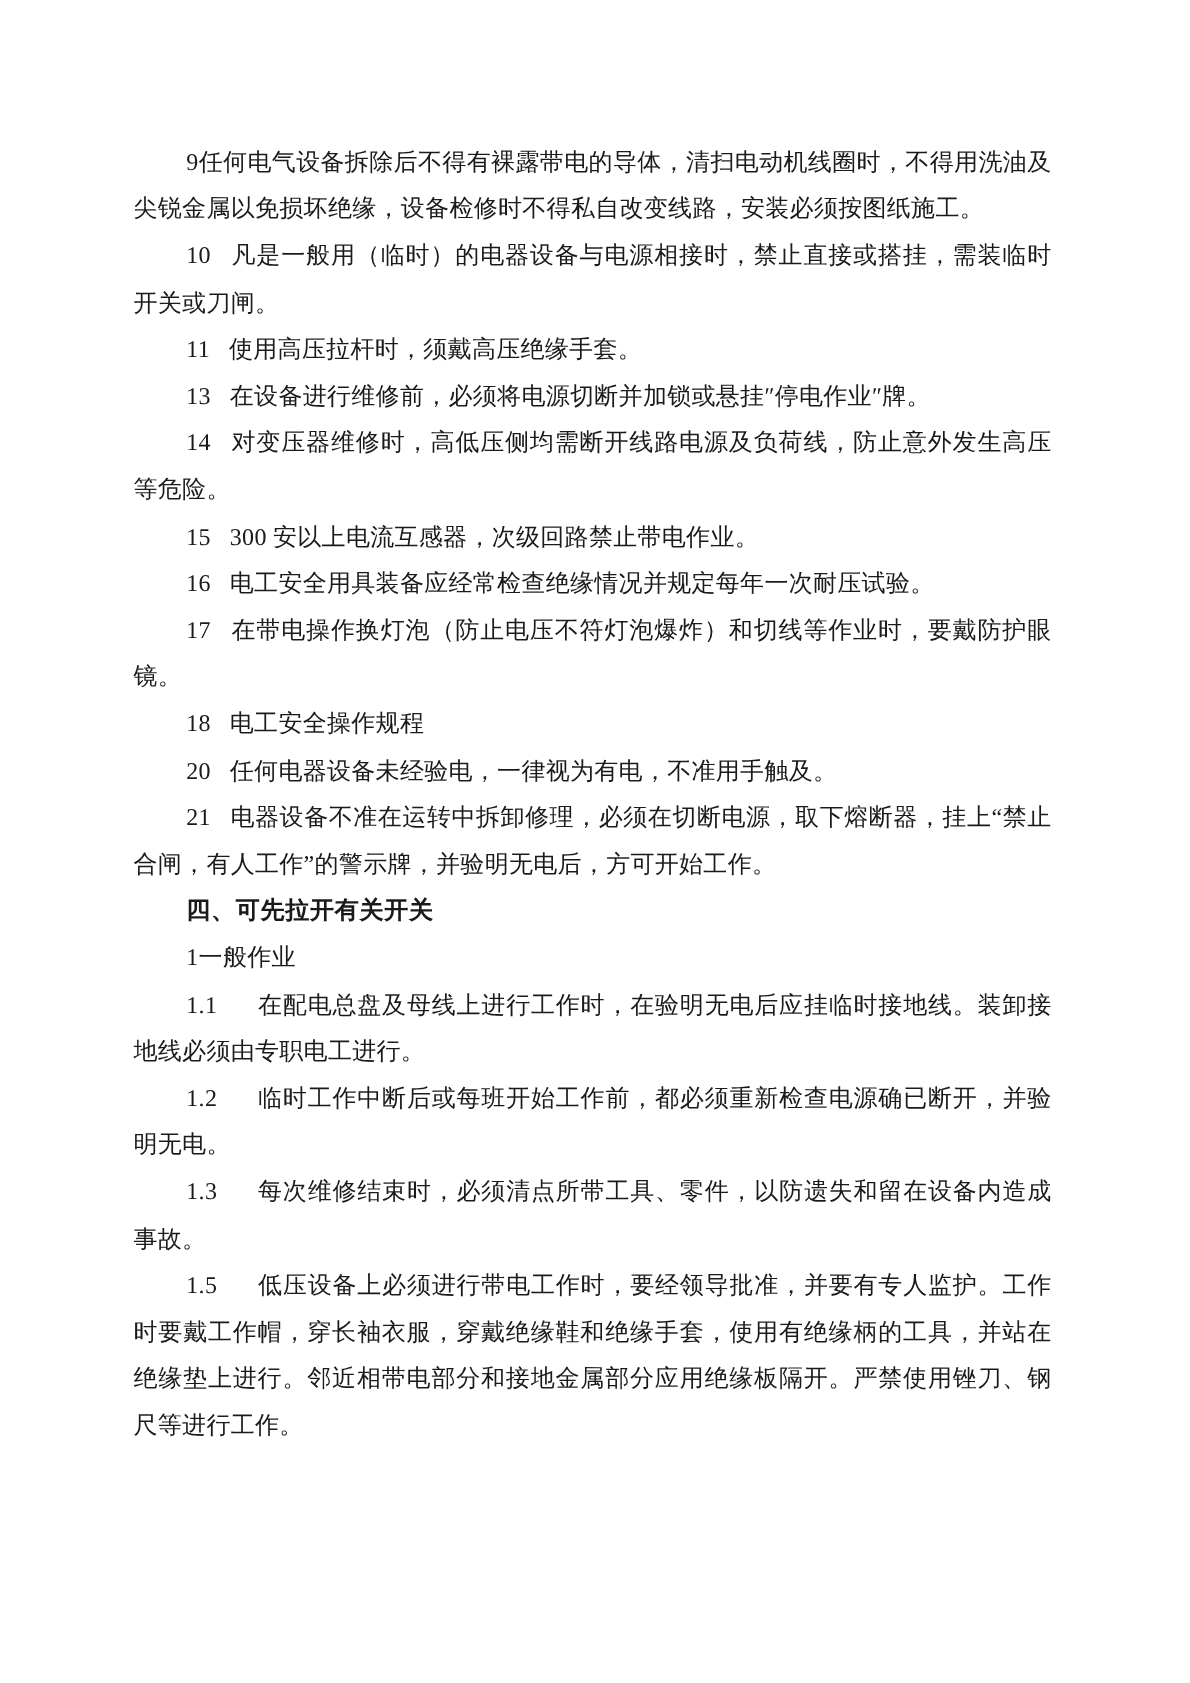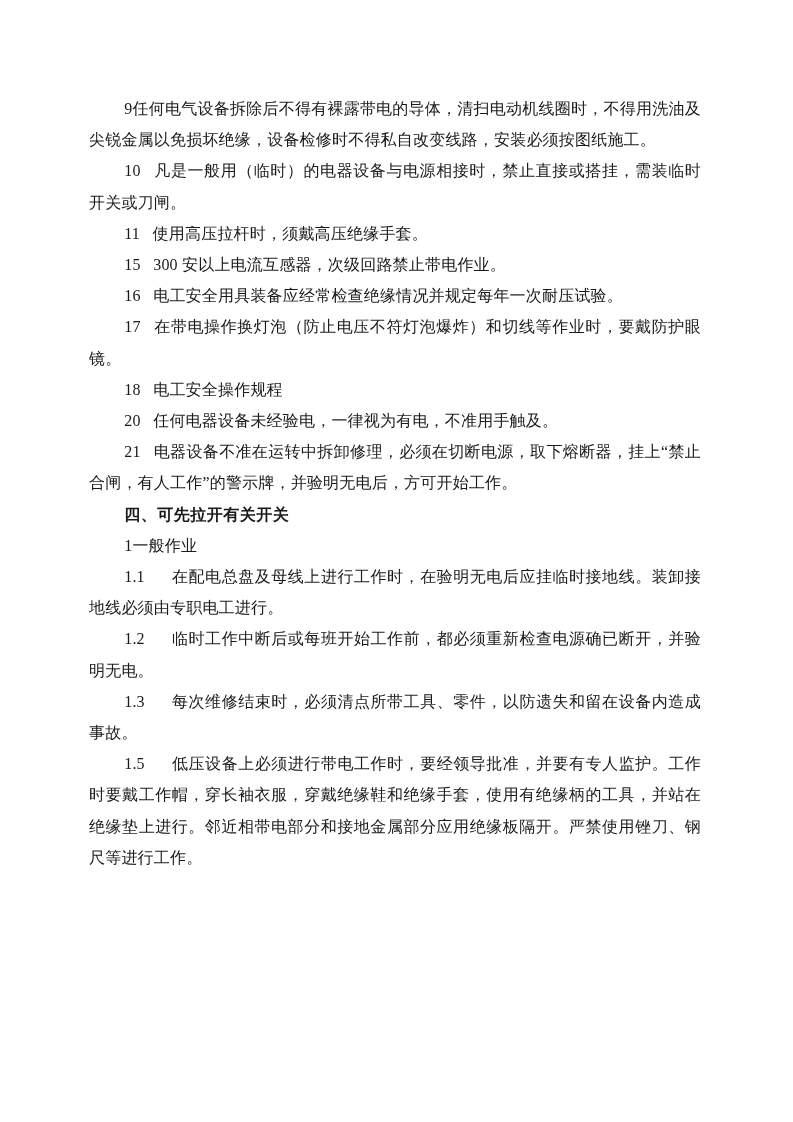--- a/index.html
+++ b/index.html
@@ -38,20 +38,22 @@
     letter-spacing: 0.5px;
   }
 </style>
 </head>
 <body>
 
 <div class="page">
   <p class="para">9任何电气设备拆除后不得有裸露带电的导体，清扫电动机线圈时，不得用洗油及尖锐金属以免损坏绝缘，设备检修时不得私自改变线路，安装必须按图纸施工。</p>
   <p class="para">10&nbsp;&nbsp;&nbsp;凡是一般用（临时）的电器设备与电源相接时，禁止直接或搭挂，需装临时开关或刀闸。</p>
   <p class="para">11&nbsp;&nbsp;&nbsp;使用高压拉杆时，须戴高压绝缘手套。</p>
+  <p class="para">13&nbsp;&nbsp;&nbsp;在设备进行维修前，必须将电源切断并加锁或悬挂″停电作业″牌。</p>
+  <p class="para">14&nbsp;&nbsp;&nbsp;对变压器维修时，高低压侧均需断开线路电源及负荷线，防止意外发生高压等危险。</p>
   <p class="para">15&nbsp;&nbsp;&nbsp;300 安以上电流互感器，次级回路禁止带电作业。</p>
   <p class="para">16&nbsp;&nbsp;&nbsp;电工安全用具装备应经常检查绝缘情况并规定每年一次耐压试验。</p>
   <p class="para">17&nbsp;&nbsp;&nbsp;在带电操作换灯泡（防止电压不符灯泡爆炸）和切线等作业时，要戴防护眼镜。</p>
   <p class="para">18&nbsp;&nbsp;&nbsp;电工安全操作规程</p>
   <p class="para">20&nbsp;&nbsp;&nbsp;任何电器设备未经验电，一律视为有电，不准用手触及。</p>
   <p class="para">21&nbsp;&nbsp;&nbsp;电器设备不准在运转中拆卸修理，必须在切断电源，取下熔断器，挂上“禁止合闸，有人工作”的警示牌，并验明无电后，方可开始工作。</p>
   <p class="para heading">四、可先拉开有关开关</p>
   <p class="para">1一般作业</p>
   <p class="para">1.1&nbsp;&nbsp;&nbsp;&nbsp;&nbsp;&nbsp;在配电总盘及母线上进行工作时，在验明无电后应挂临时接地线。装卸接地线必须由专职电工进行。</p>
   <p class="para">1.2&nbsp;&nbsp;&nbsp;&nbsp;&nbsp;&nbsp;临时工作中断后或每班开始工作前，都必须重新检查电源确已断开，并验明无电。</p>

